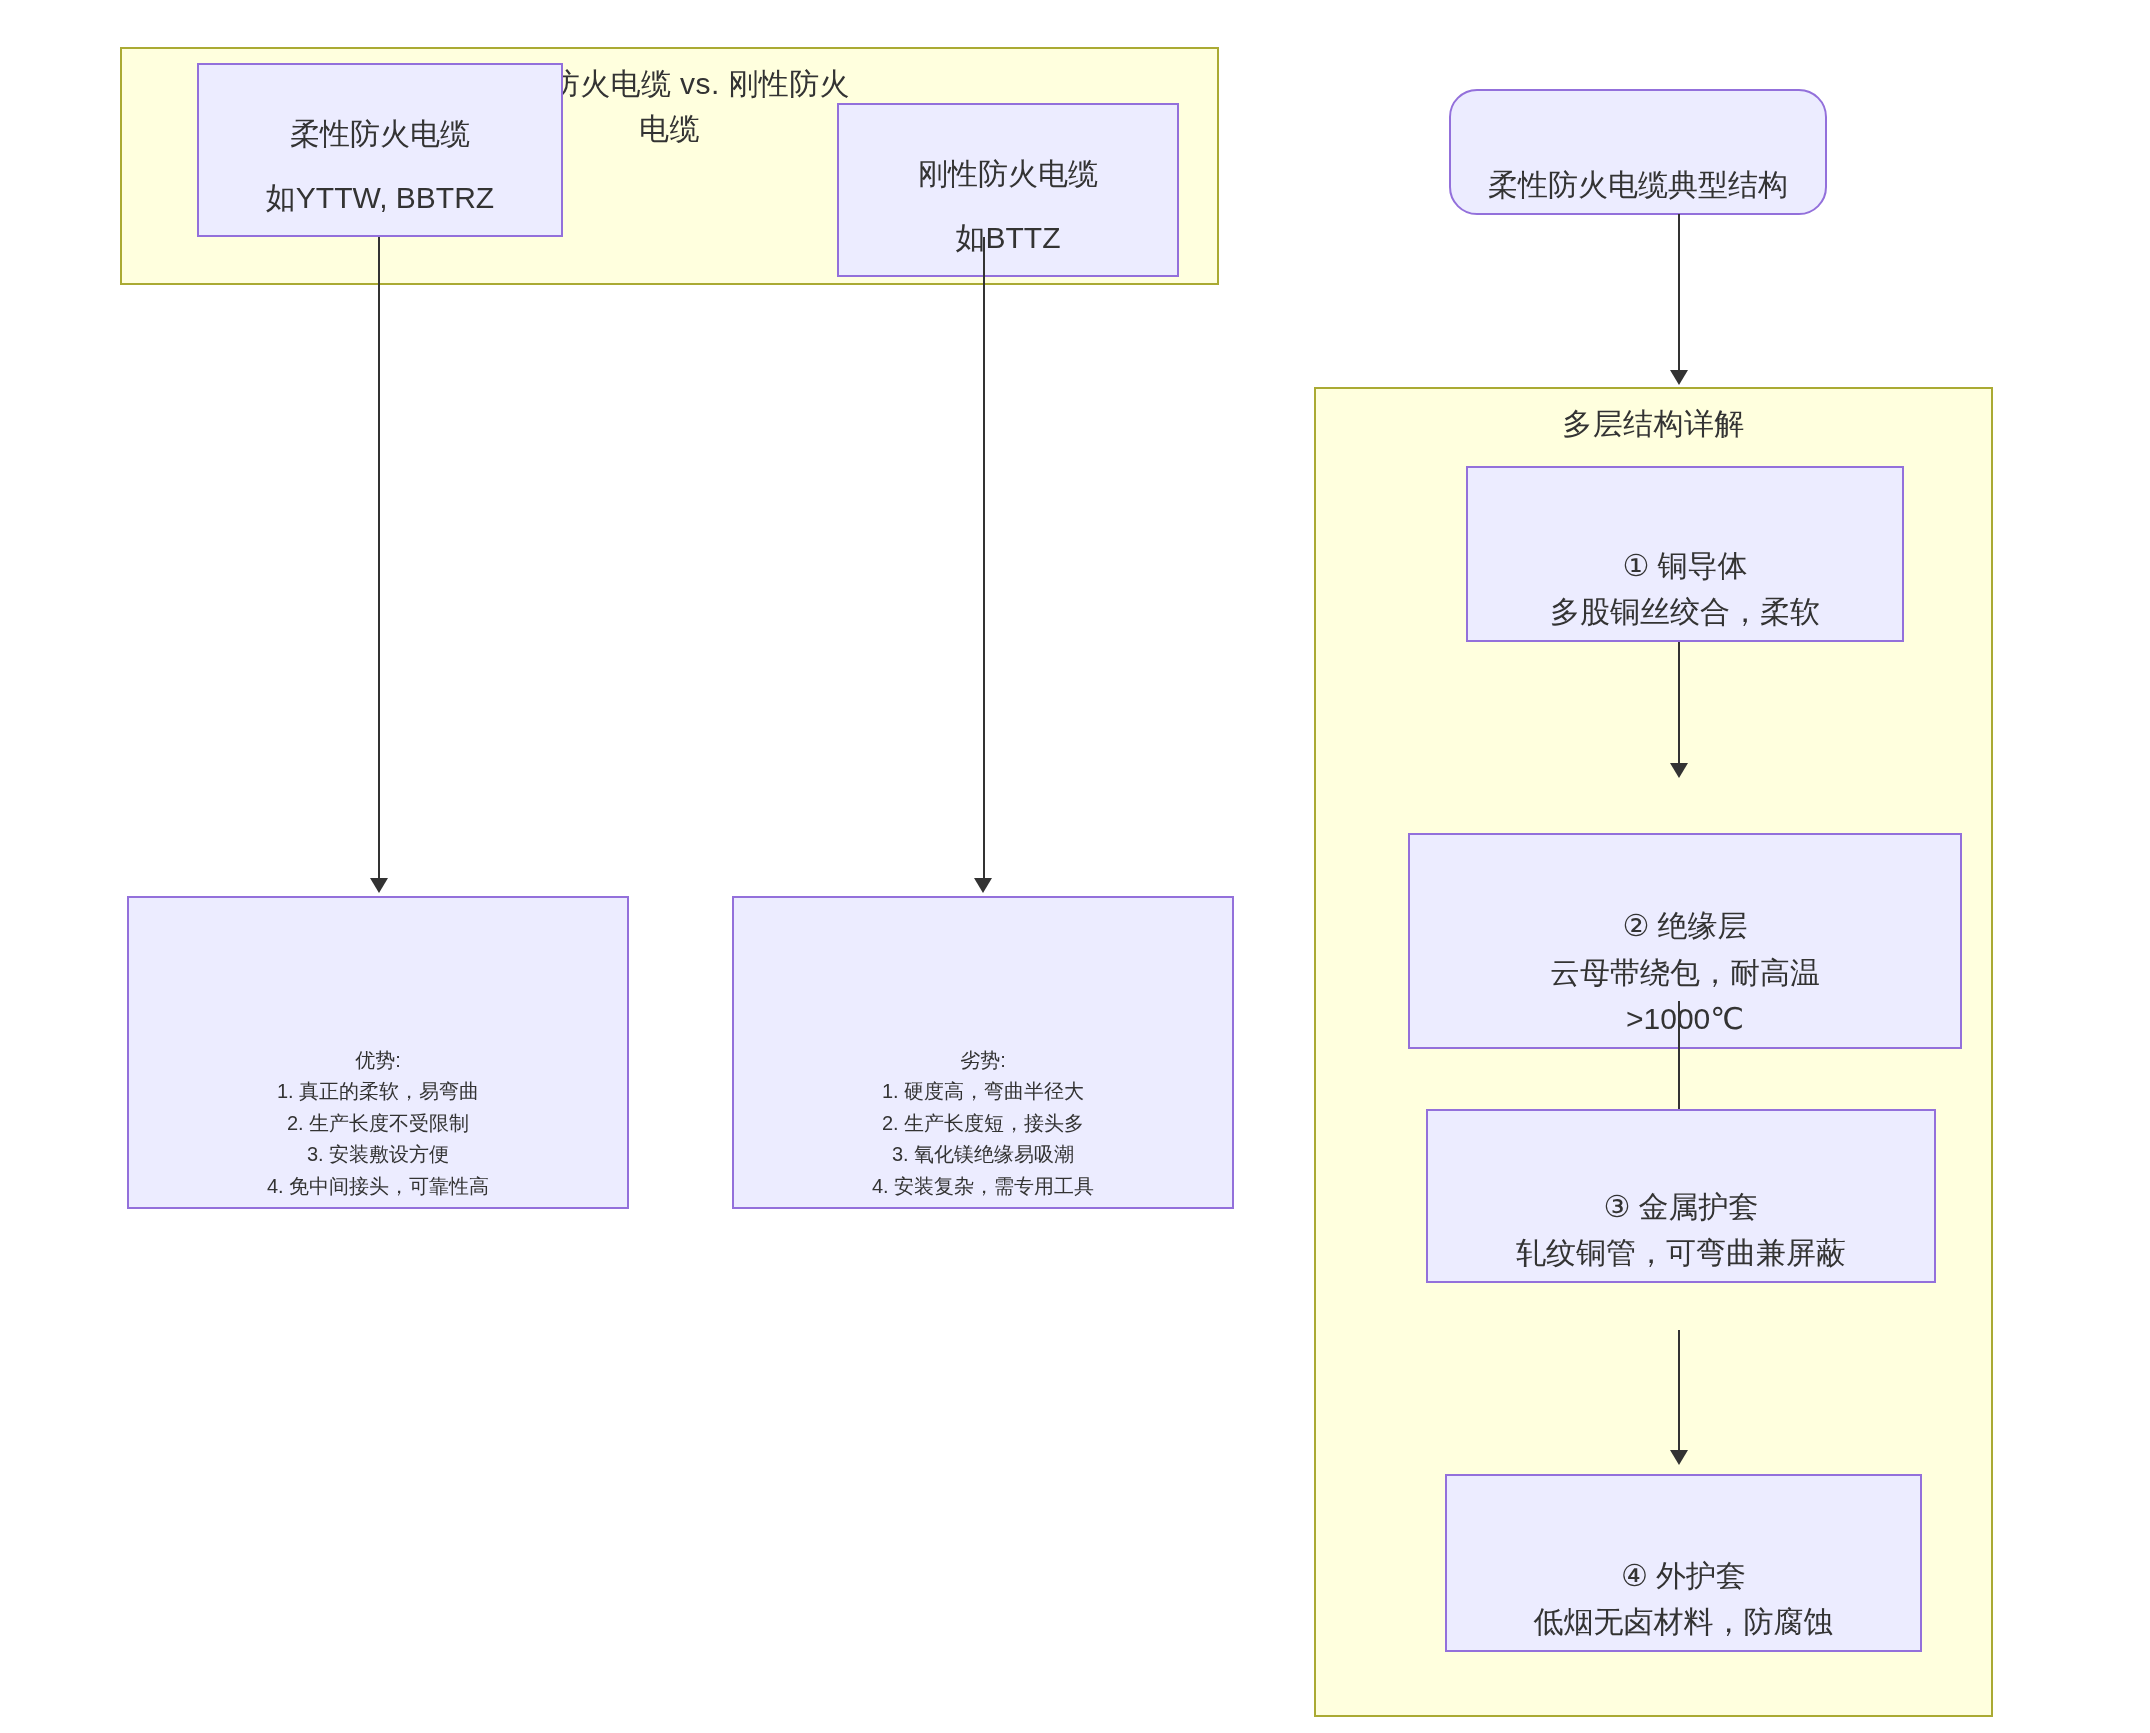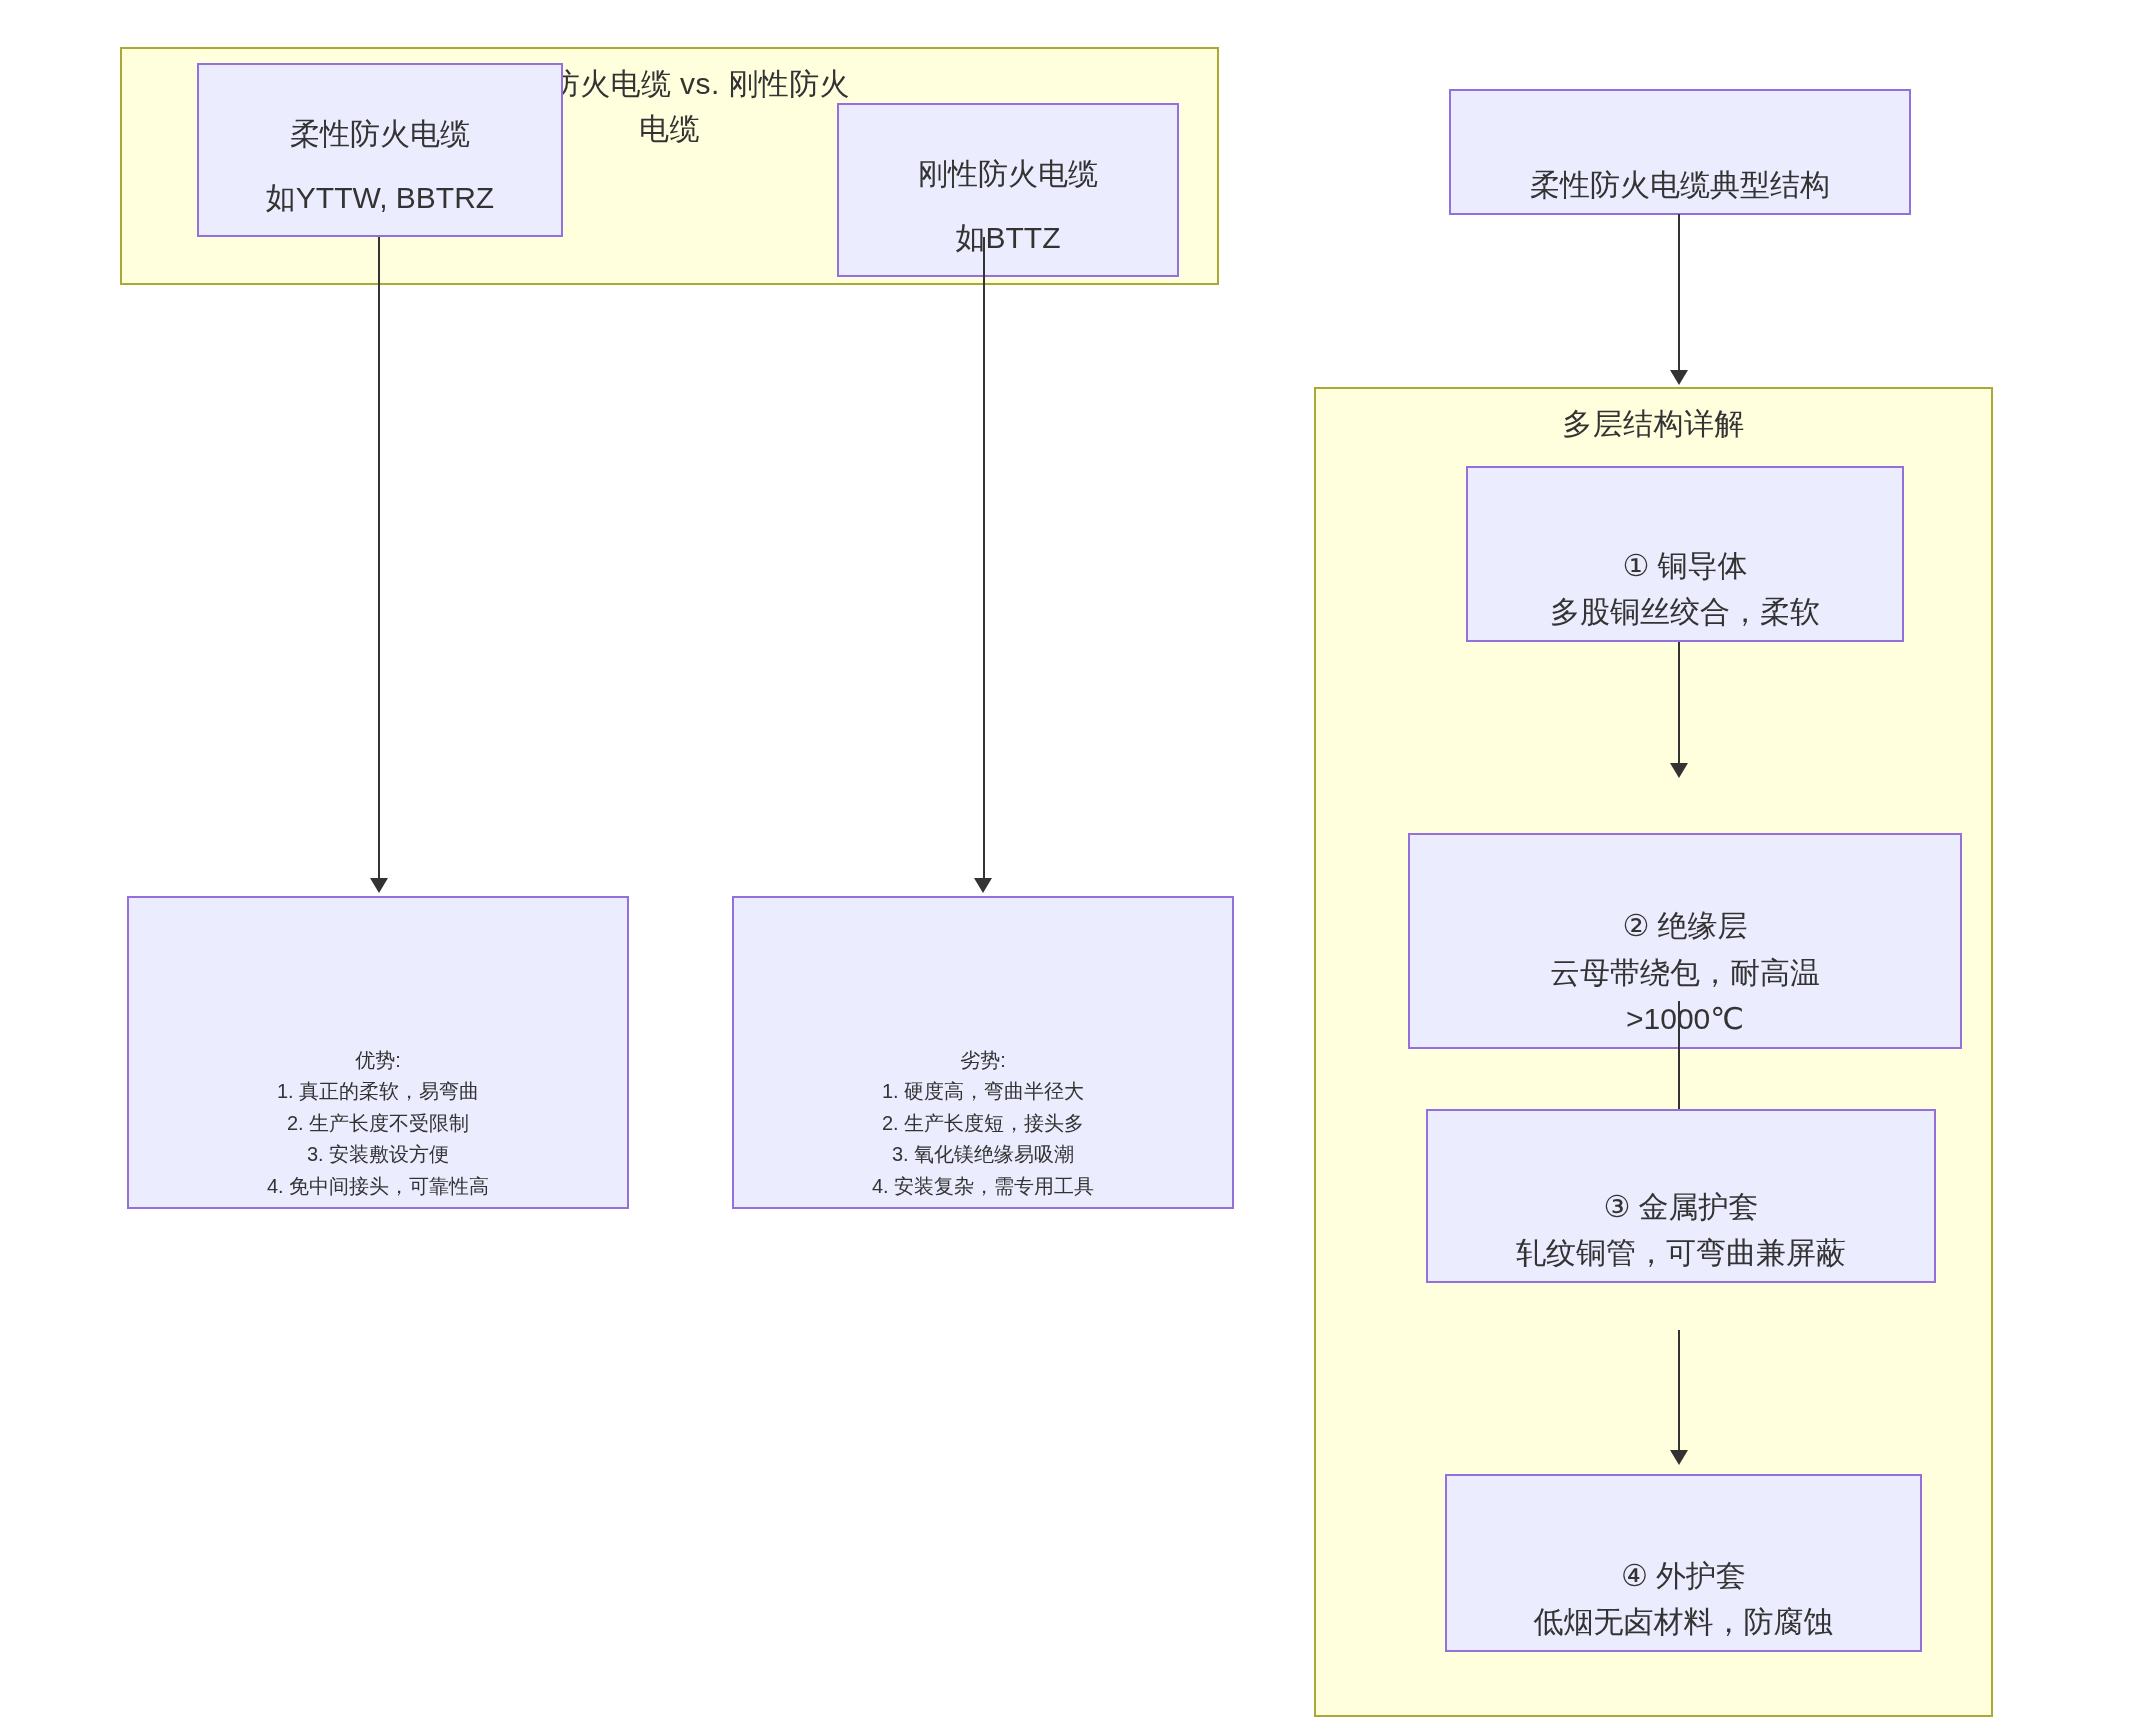--- a/index.html
+++ b/index.html
@@ -103,21 +103,21 @@
   </div>
 
   <div class="node list" style="left:732px; top:896px; width:502px; height:313px;">
     <span class="line">劣势:</span>
     <span class="line">1. 硬度高，弯曲半径大</span>
     <span class="line">2. 生产长度短，接头多</span>
     <span class="line">3. 氧化镁绝缘易吸潮</span>
     <span class="line">4. 安装复杂，需专用工具</span>
   </div>
 
-  <div class="node" style="left:1449px; top:89px; width:462px; height:126px;">
+  <div class="node" style="left:1449px; top:89px; width:378px; height:126px;border-radius:28px;">
     <span class="line">柔性防火电缆典型结构</span>
   </div>
 
   <div class="edge" style="left:1678px; top:214px; height:158px;"></div>
   <div class="arrowhead" style="left:1670px; top:370px;"></div>
 
   <div class="cluster" style="left:1314px; top:387px; width:679px; height:1330px;">
   </div>
   <div class="cluster-title" style="left:1314px; top:401px; width:679px;">多层结构详解</div>
 

